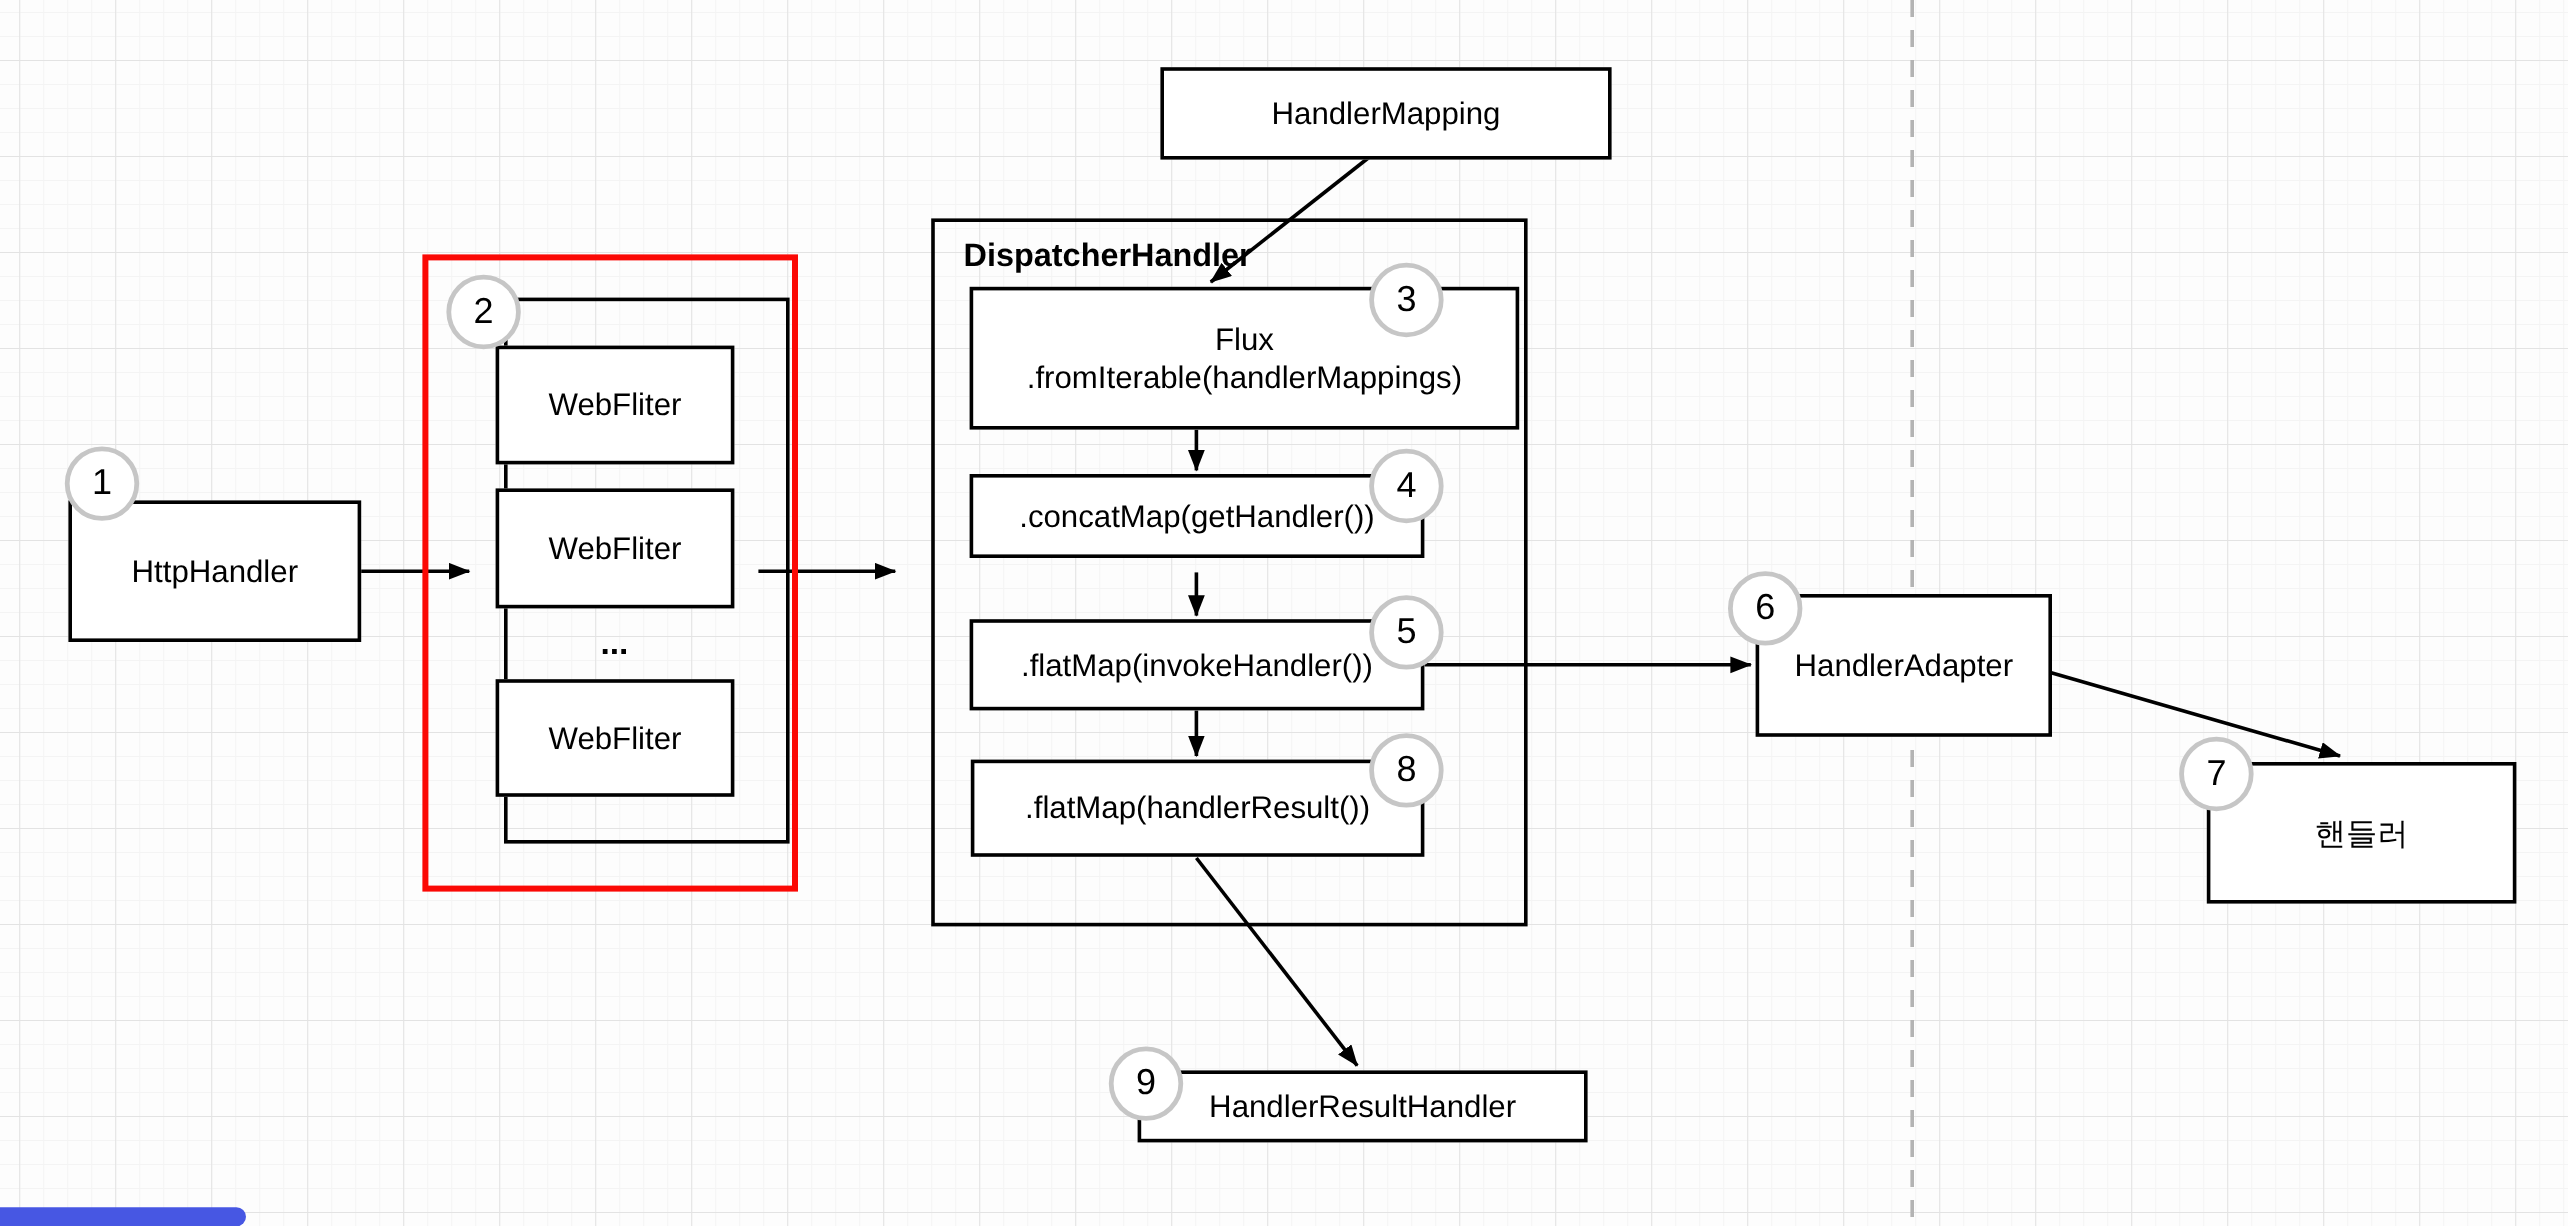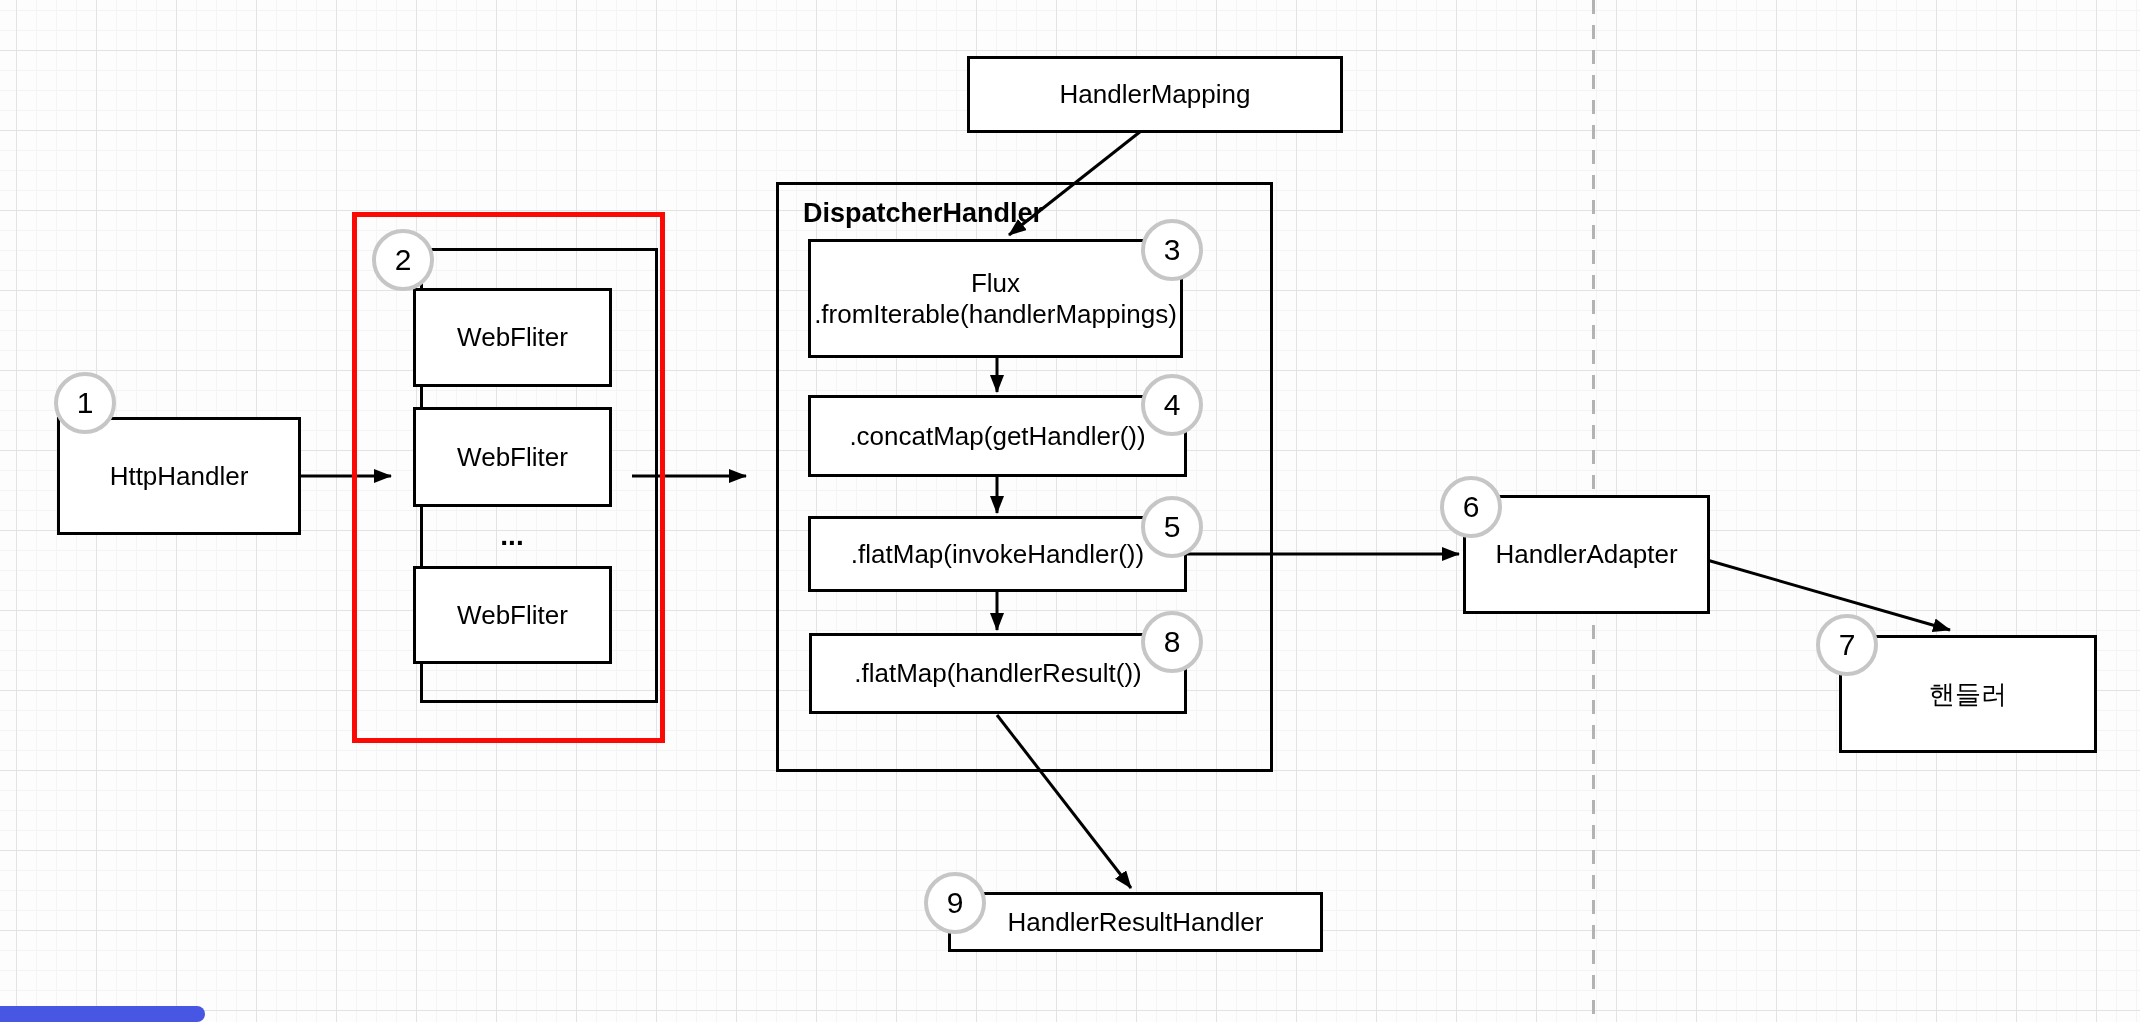--- a/index.html
+++ b/index.html
@@ -98,28 +98,28 @@
   </div>
   <div class="ellipsis-label" style="left:512px;top:536px;">...</div>
   <div class="node" style="left:413px;top:566px;width:199px;height:98px;">
     <span>WebFliter</span>
   </div>
 
   <div class="node container" style="left:750px;top:182px;width:497px;height:590px;">
     <span class="dispatcher-title">DispatcherHandler</span>
   </div>
 
-  <div class="node" style="left:808px;top:239px;width:375px;height:119px;">
+  <div class="node" style="left:808px;top:239px;width:458px;height:119px;">
     <span>
       <span style="display:block">Flux</span>
       <span style="display:block">.fromIterable(handlerMappings)</span>
     </span>
   </div>
 
-  <div class="node" style="left:808px;top:395px;width:379px;height:82px;">
+  <div class="node" style="left:808px;top:395px;width:379px;height:70px;">
     <span>.concatMap(getHandler())</span>
   </div>
 
   <div class="node" style="left:808px;top:516px;width:379px;height:76px;">
     <span>.flatMap(invokeHandler())</span>
   </div>
 
   <div class="node" style="left:809px;top:633px;width:378px;height:81px;">
     <span>.flatMap(handlerResult())</span>
   </div>

